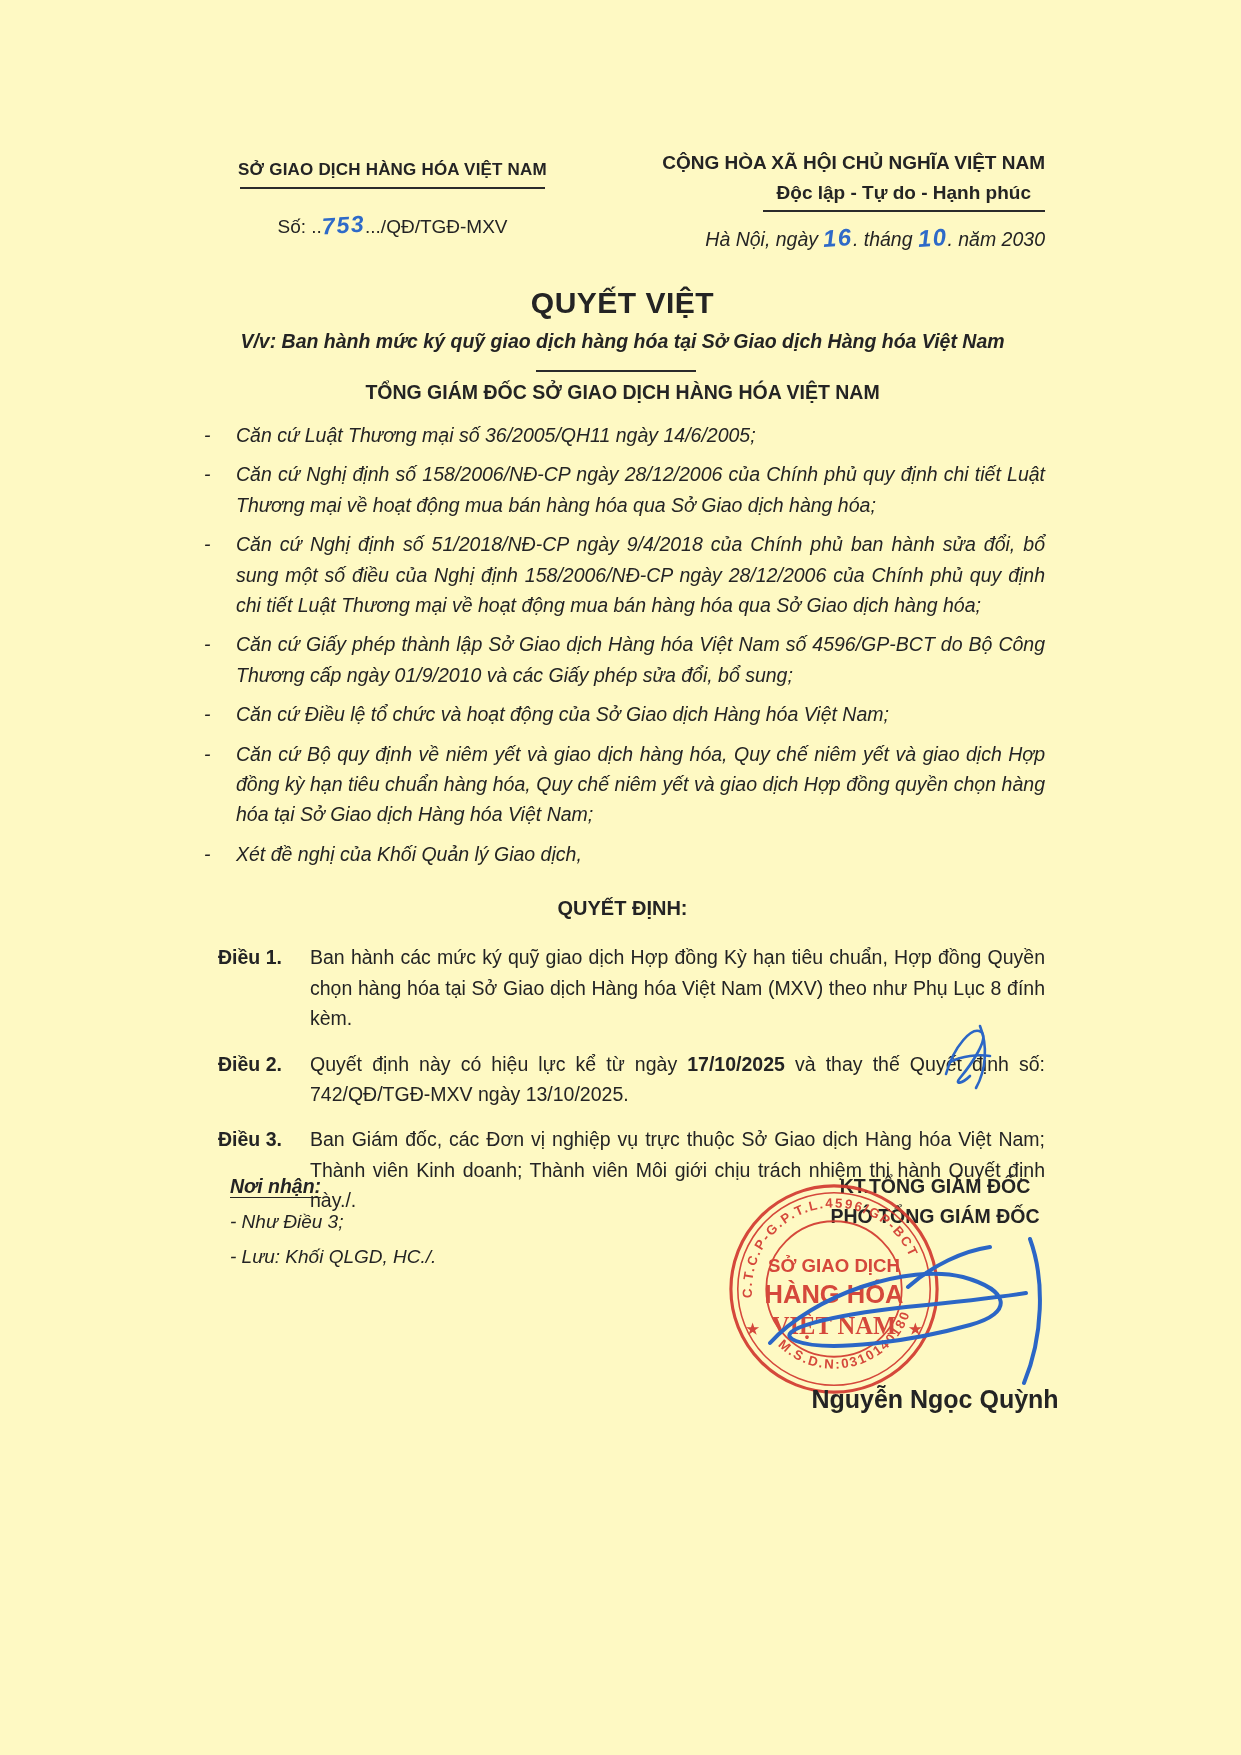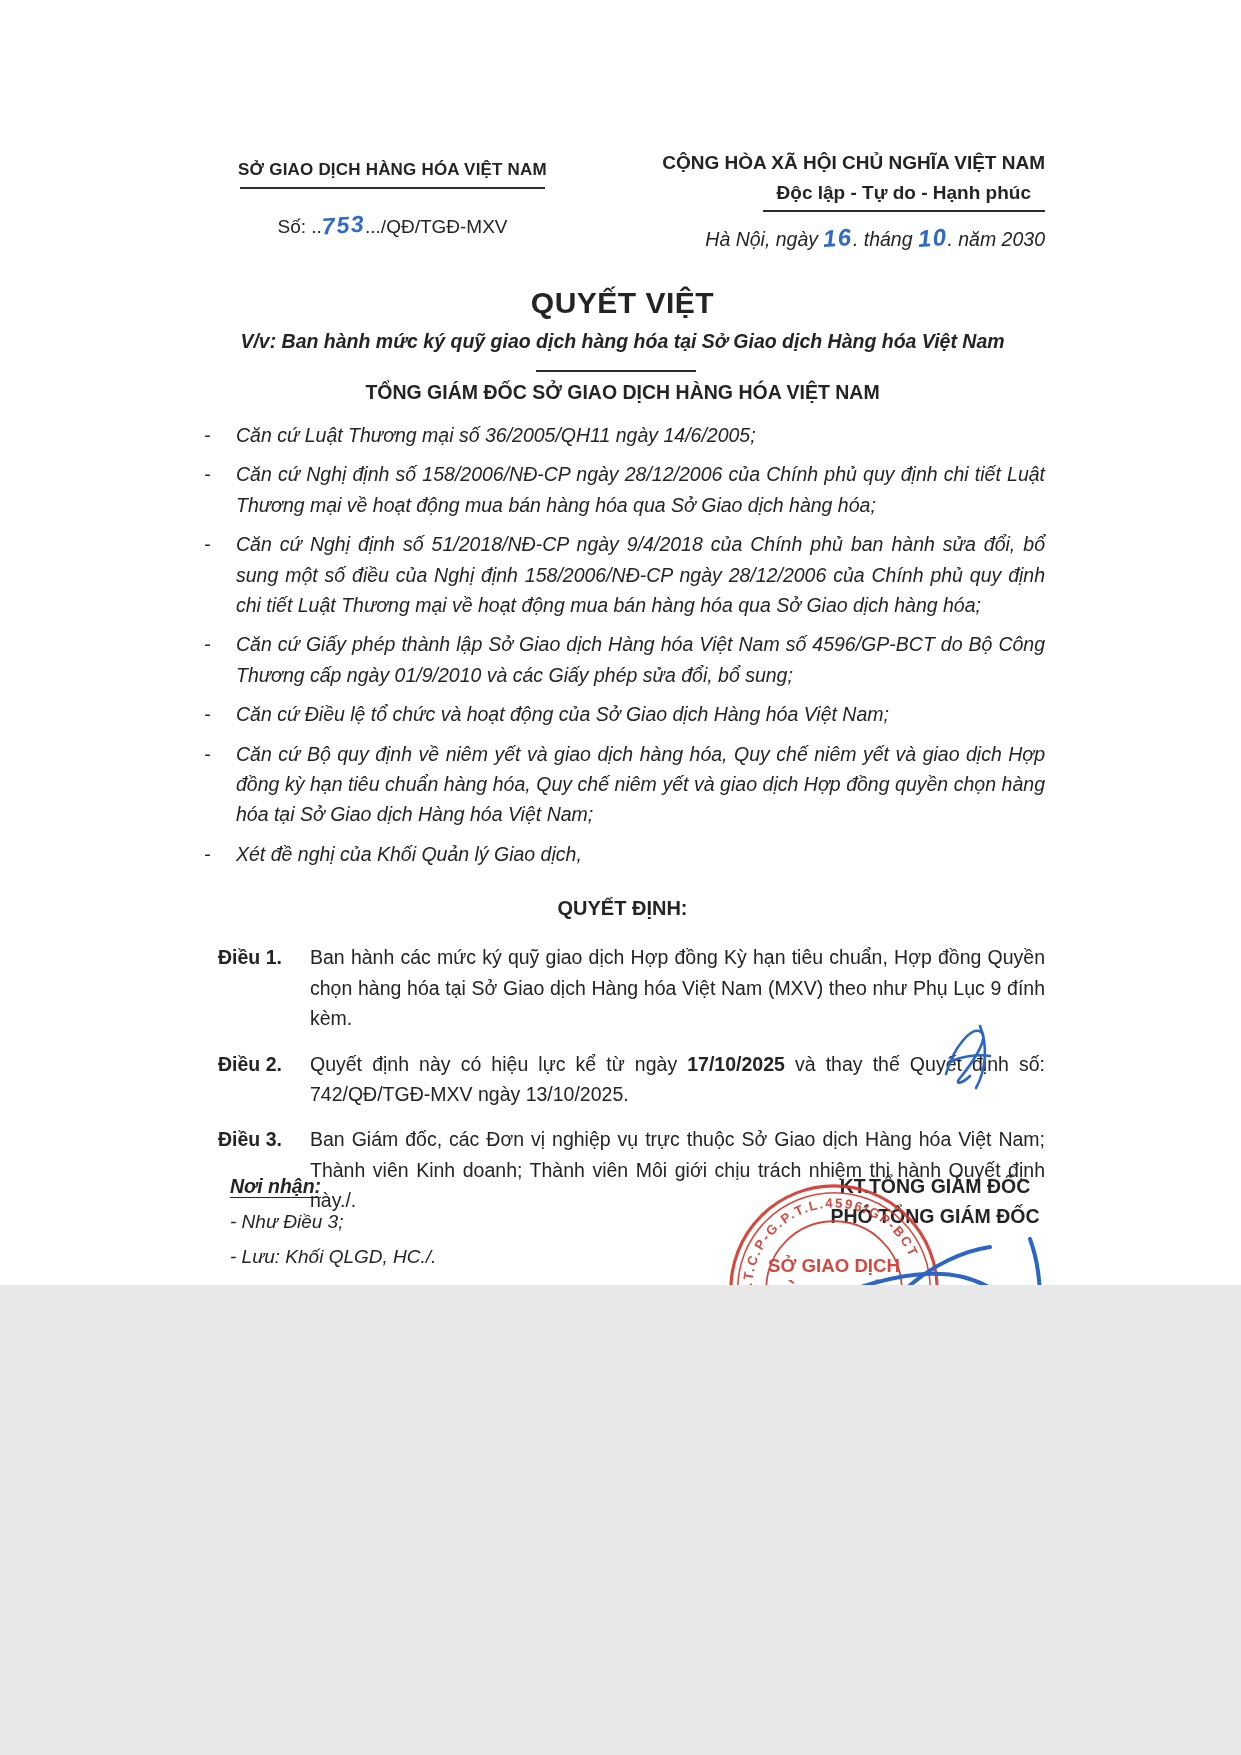--- a/index.html
+++ b/index.html
@@ -1,18 +1,18 @@
 <!DOCTYPE html>
 <html><head>
 <meta charset="utf-8">
 <style>
   html,body{margin:0;padding:0;background:#e8e8e8;}
   .page{
-    position:relative;width:1241px;height:1285px;margin:0 auto;
-    background:#ffffff;color:#242424;
+    position:relative;width:1241px;height:1755px;margin:0 auto;
+    background:#fef9c3;color:#242424;
     font-family:"Liberation Sans", sans-serif;
     overflow:hidden;
   }
   .content{position:absolute;left:200px;top:152px;width:845px;}
 
   
   .hdr{display:flex;}
   .hdr-left{width:385px;text-align:center;padding-top:8px;}
   .org-name{font-weight:bold;font-size:17px;letter-spacing:.2px;}
   .org-rule{width:305px;border-bottom:2.5px solid #2b2b2b;margin:7px auto 0;}
@@ -120,21 +120,21 @@
       <div class="recital">
         <span class="dash">-</span>
         <span class="rtext">Xét đề nghị của Khối Quản lý Giao dịch,</span>
       </div>
     </div>
 
     <div class="decision-heading">QUYẾT ĐỊNH:</div>
 
     <div class="article">
       <span class="alabel">Điều 1.</span>
-      <span class="abody">Ban hành các mức ký quỹ giao dịch Hợp đồng Kỳ hạn tiêu chuẩn, Hợp đồng Quyền chọn hàng hóa tại Sở Giao dịch Hàng hóa Việt Nam (MXV) theo như Phụ Lục 9 đính kèm.</span>
+      <span class="abody">Ban hành các mức ký quỹ giao dịch Hợp đồng Kỳ hạn tiêu chuẩn, Hợp đồng Quyền chọn hàng hóa tại Sở Giao dịch Hàng hóa Việt Nam (MXV) theo như Phụ Lục 8 đính kèm.</span>
     </div>
     <div class="article">
       <span class="alabel">Điều 2.</span>
       <span class="abody"><span>Quyết định này có hiệu lực kể từ ngày </span><b>17/10/2025</b><span> và thay thế Quyết định số: 742/QĐ/TGĐ-MXV ngày 13/10/2025.</span></span>
     </div>
     <div class="article">
       <span class="alabel">Điều 3.</span>
       <span class="abody">Ban Giám đốc, các Đơn vị nghiệp vụ trực thuộc Sở Giao dịch Hàng hóa Việt Nam; Thành viên Kinh doanh; Thành viên Môi giới chịu trách nhiệm thi hành Quyết định này./.</span>
     </div>
   </div>

